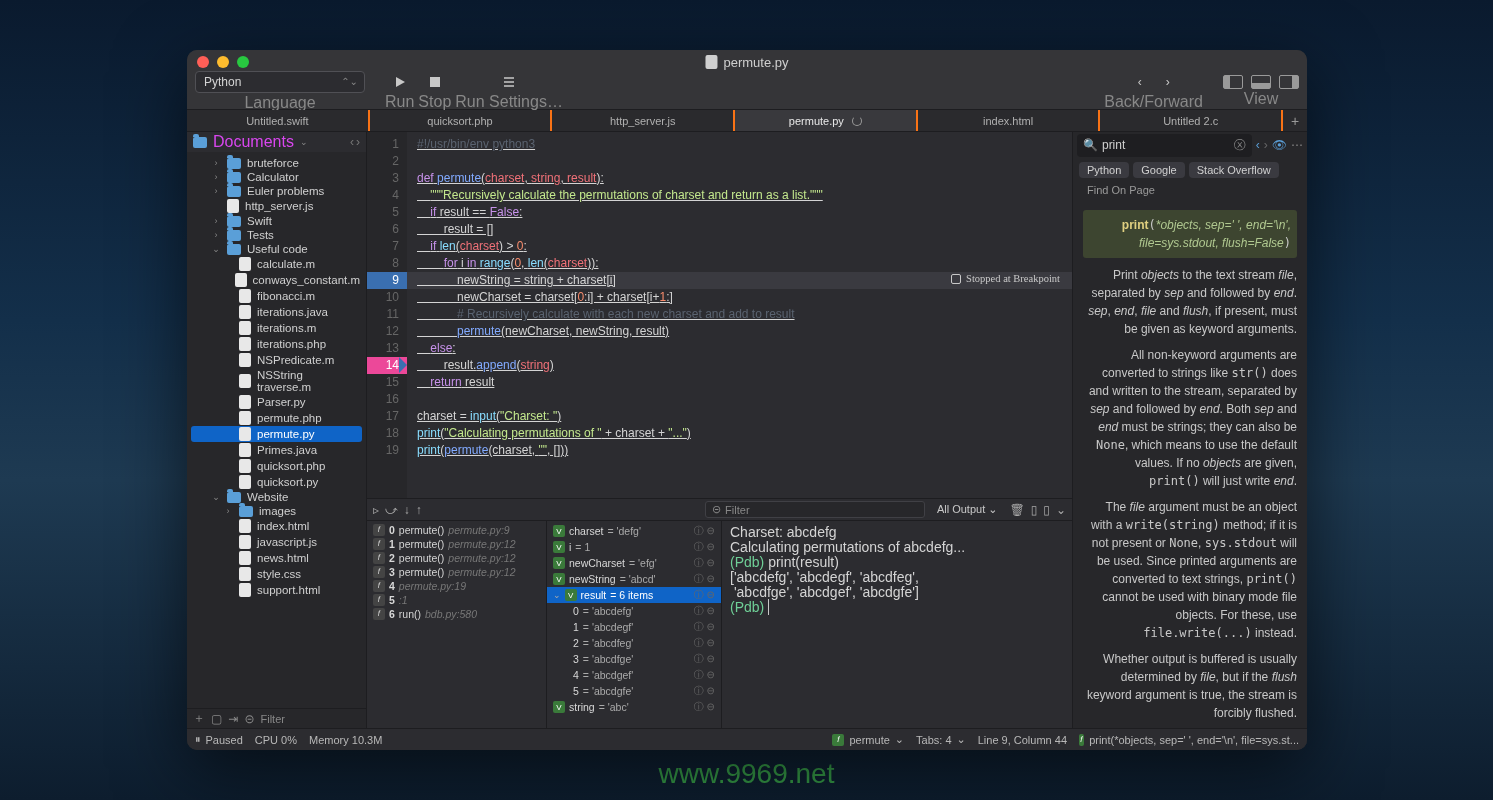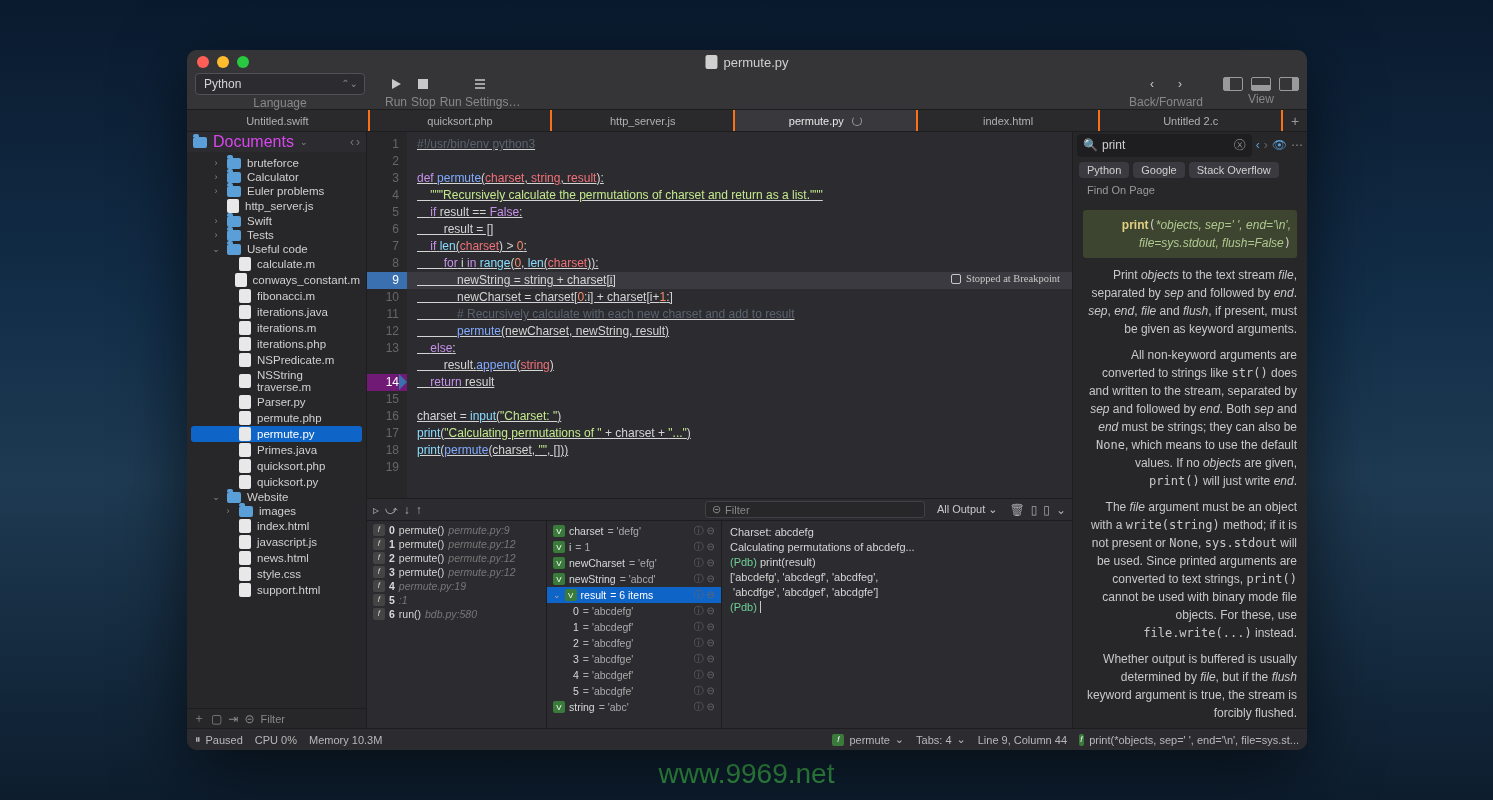--- a/index.html
+++ b/index.html
@@ -20,21 +20,21 @@
 .traffic { display: flex; gap: 8px; }
 .traffic span { width: 12px; height: 12px; border-radius: 50%; }
 .tl-close { background: #ff5f57; } .tl-min { background: #febc2e; } .tl-max { background: #28c840; }
 .title { position: absolute; left: 50%; transform: translateX(-50%); color: #cfcfcf; font-size: 13px; display:flex; gap:6px; align-items:center;}
 .title .doc-icon { width:12px; height:14px; background:#d0d0d0; border-radius:2px; }
 
 
 .toolbar { height: 36px; background: #353538; display: flex; align-items: center; padding: 0 8px; gap: 4px; border-bottom: 1px solid #1d1d20;}
 .tb-group { display: flex; flex-direction: column; align-items: center; gap:1px;}
 .tb-group .row { display:flex; gap:8px; align-items:center; }
-.tb-label { font-size: 12px; color: #888; }
+.tb-label { font-size: 16px; color: #888; }
 .lang-select { background: #2c2c30; border: 1px solid #505055; border-radius: 4px; padding: 3px 18px 3px 8px;
   color: #d4d4d4; font-size: 12px; width: 170px; position: relative;}
 .chev { position:absolute; right:6px; top:4px; color:#888; font-size:10px;}
 .tb-btn { width:20px; height:20px; display:flex; align-items:center; justify-content:center; color:#c8c8c8;}
 .tb-btn svg { width:14px; height:14px; }
 .spacer { flex: 1; }
 .nav-arrows { display:flex; gap:4px;}
 .view-icons { display:flex; gap:4px;}
 .view-box { width:20px; height:14px; border:1.5px solid #9a9a9a; border-radius:2px; position:relative;}
 .view-box.left::before { content:''; position:absolute; left:0; top:0; bottom:0; width:6px; background:#9a9a9a;}
@@ -67,21 +67,21 @@
 .sb-footer { height:20px; border-top:1px solid #1d1d20; display:flex; align-items:center; gap:6px; padding:0 6px; color:#888;}
 .sb-footer .filter-field { flex:1; font-size:11px; color:#888;}
 
 
 .editor-col { flex:1; display:flex; flex-direction:column; min-width:0;}
 .editor { flex:1; display:flex; font-family: "SF Mono", Menlo, Consolas, monospace; font-size:12px; overflow:hidden; position:relative;}
 .gutter { width:40px; background:#27272a; text-align:right; padding:4px 8px 4px 0; color:#666; line-height:17px;}
 .gutter .ln { height:17px;}
 .gutter .ln.bp { background:#3a6fb0; color:#fff; margin-right:-8px; padding-right:8px; position:relative;}
 .gutter .ln.bp::after { content:''; position:absolute; right:-8px; top:0; border:8.5px solid transparent; border-left:8px solid #3a6fb0;}
-.gutter .ln.bp2 { background:#701a75; color:#fff; margin-right:-8px; padding-right:8px; position:relative;margin-top:17px;}
+.gutter .ln.bp2 { background:#ec4899; color:#fff; margin-right:-8px; padding-right:8px; position:relative;}
 .gutter .ln.bp2::after { content:''; position:absolute; right:-8px; top:0; border:8.5px solid transparent; border-left:8px solid #3a6fb0;}
 .code { flex:1; padding:4px 10px; line-height:17px; white-space:pre; overflow:auto; position:relative;text-decoration:underline;}
 .code .line { height:17px;}
 .code .hl { background:#3a3a40; margin:0 -10px; padding:0 10px;}
 .tok-kw { color:#c792ea;} .tok-str { color:#c3e88d;} .tok-fn { color:#82aaff;}
 .tok-var { color:#f07178;} .tok-num{color:#f78c6c;} .tok-com{color:#5a6370;} .tok-bi{color:#89ddff;}
 .stopped-badge { position:absolute; right:4px; top:calc(4px + 17px*8); background:#3a3a40; padding:1px 8px;
   font-size:10.5px; color:#c8c8c8; display:flex; align-items:center; gap:5px; font-family:-apple-system;}
 .stopped-badge::before{content:''; width:8px; height:8px; border:1.5px solid #c8c8c8; border-radius:2px;}
 
@@ -98,21 +98,21 @@
 .cs-badge { background:#444; color:#ddd; width:12px; height:12px; border-radius:2px; display:flex; align-items:center; justify-content:center; font-size:8px; flex-shrink:0;}
 .cs-row b { color:#d8d8d8;} .cs-row .loc { color:#777; font-style:italic;}
 .vars { width:175px; border-right:1px solid #1d1d20; overflow:auto; padding:2px 0;}
 .var-row { display:flex; align-items:center; gap:4px; padding:1px 6px; font-size:10.5px;}
 .var-badge { background:#3a7a3a; color:#fff; width:12px; height:12px; border-radius:2px; font-size:8px; display:flex; align-items:center; justify-content:center; flex-shrink:0;}
 .var-row .vn { color:#d8d8d8;} .var-row .vv { color:#aaa;}
 .var-ops { margin-left:auto; color:#666; font-size:10px;}
 .var-row.selected{background:#0f64c7;}
 .var-row.selected .vv,.var-row.selected .vn{color:#fff;}
 .console { flex:1; padding:4px 8px; overflow:auto;}
-.console .cl { white-space:pre; font-size:11px; line-height:15px;}
+.console .cl { white-space:pre; font-size:14px; line-height:15px;}
 .pdb { color:#6fcf97;}
 
 
 .right-panel { width:235px; background:#27272a; border-left:1px solid #1d1d20; display:flex; flex-direction:column;}
 .search-row { height:26px; display:flex; align-items:center; padding:4px; gap:4px;}
 .search-field { flex:1; background:#1e1e21; border-radius:4px; padding:3px 6px; display:flex; align-items:center; gap:4px; color:#d0d0d0;}
 .search-tabs { display:flex; gap:4px; padding:4px 6px; flex-wrap:wrap; font-size:11px;}
 .search-tab { background:#3a3a40; padding:2px 8px; border-radius:4px; color:#d0d0d0;}
 .search-tab.link { background:transparent; color:#9a9a9a;}
 .doc-content { flex:1; overflow:auto; padding:8px 10px; font-size:12px; line-height:1.5; color:#c8c8c8;text-align:right;}

